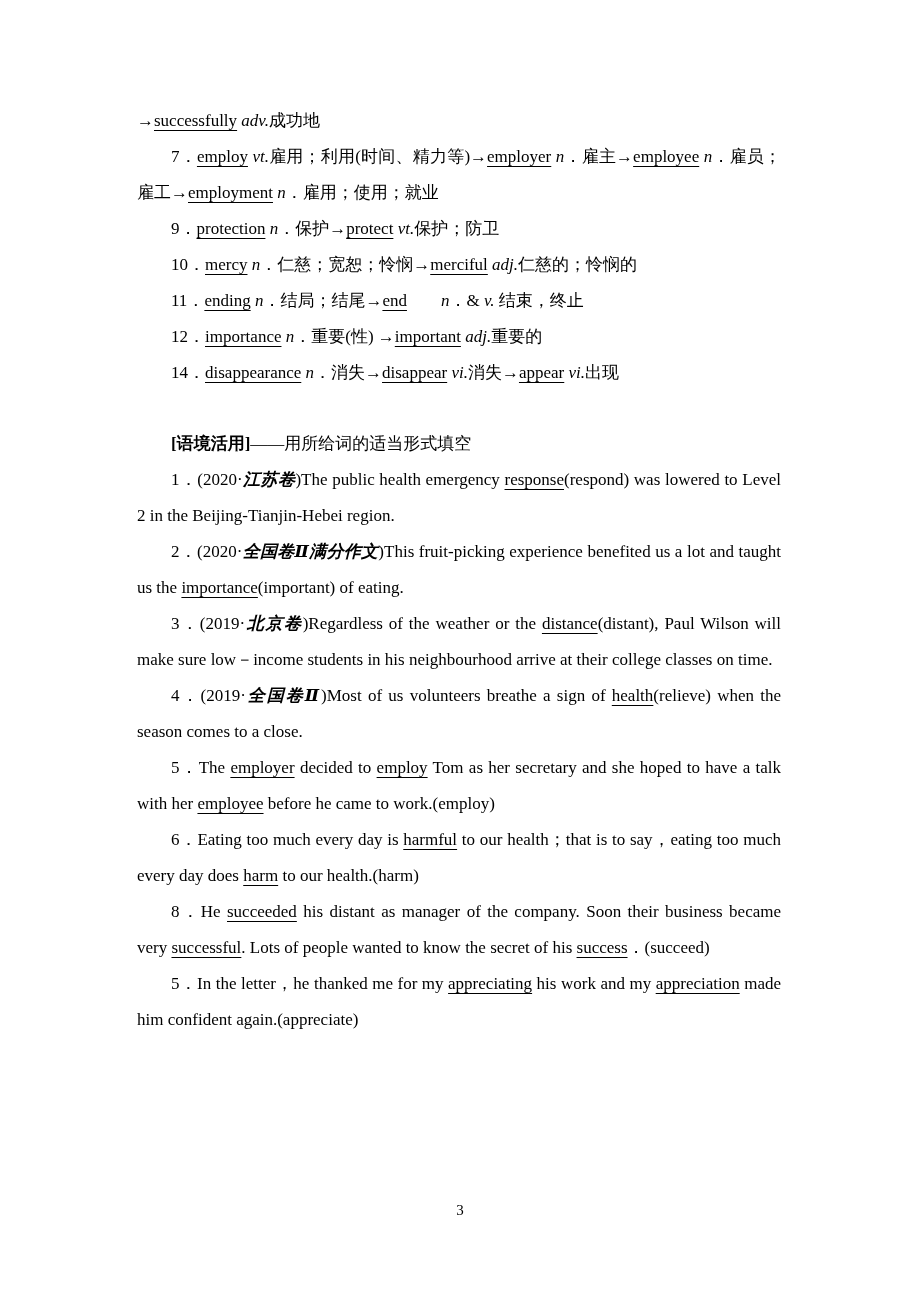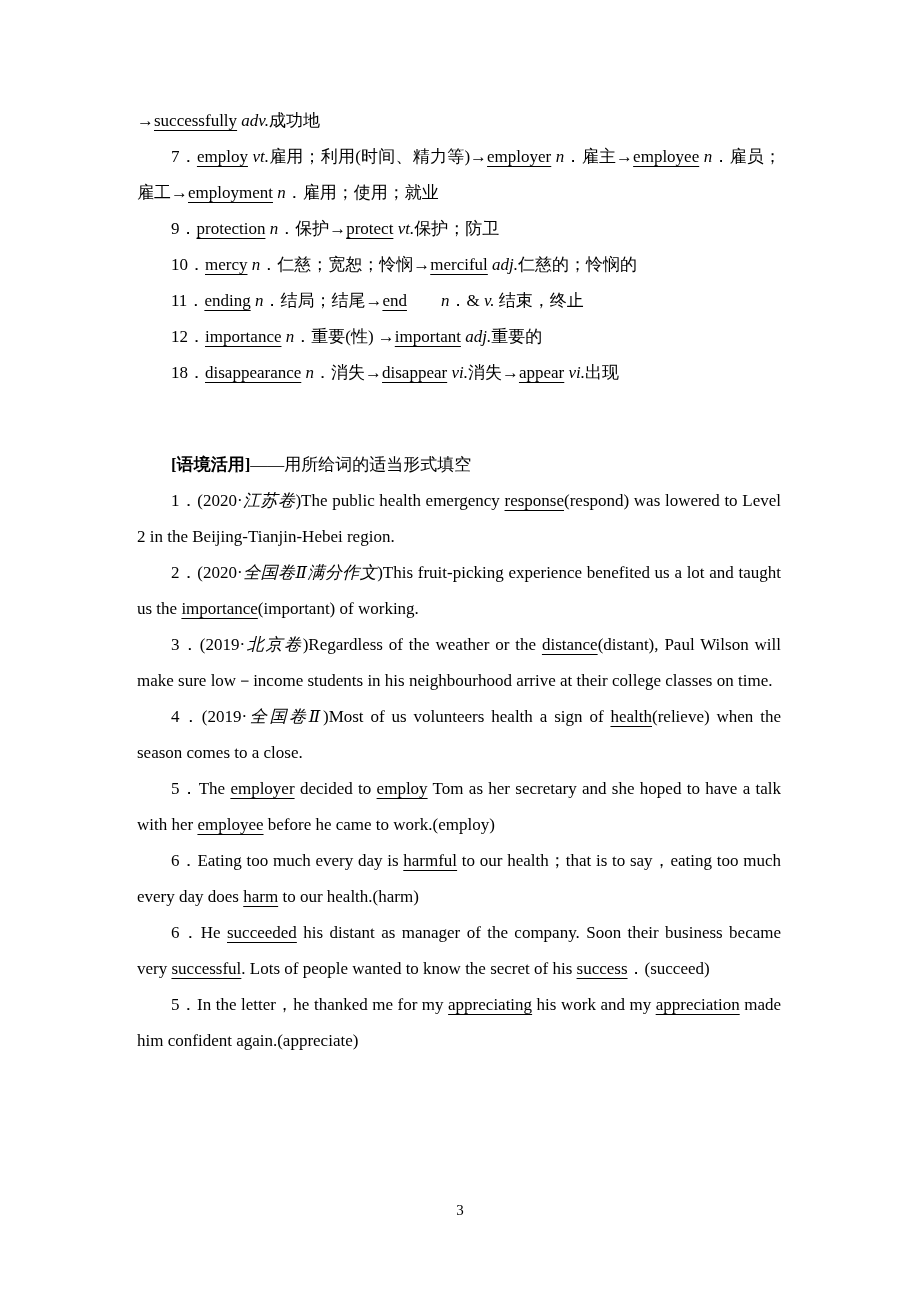--- a/index.html
+++ b/index.html
@@ -31,35 +31,35 @@
     margin: 0;
     text-align: justify;
   }
   .para.item, .para.exercise, .para.heading {
     text-indent: 2em;
   }
   .para.continuation {
     text-indent: 0;
   }
   .para.heading {
-    margin-top: 56px;
+    margin-top: 35px;
   }
   .seg-u {
     text-decoration: underline;
     text-decoration-thickness: 1px;
     text-underline-offset: 4px;
   }
   .seg-i {
     font-style: italic;
   }
   .seg-b {
     font-weight: bold;
   }
   .seg-bi {
-    font-weight: normal;
+    font-weight: bold;
     font-style: italic;
   }
   .footer {
     position: absolute;
     top: 1198px;
     left: 0;
     width: 920px;
     text-align: center;
     font-size: 15px;
     line-height: 24px;
@@ -70,25 +70,25 @@
 
 <div class="page">
   <div class="content">
 
   <p class="para continuation"><span>→</span><span class="seg-u">successfully</span><span> </span><span class="seg-i">adv.</span><span>成功地</span></p>
       <p class="para item"><span>7．</span><span class="seg-u">employ</span><span> </span><span class="seg-i">vt.</span><span>雇用；利用(时间、精力等)→</span><span class="seg-u">employer</span><span> </span><span class="seg-i">n</span><span>．雇主→</span><span class="seg-u">employee</span><span> </span><span class="seg-i">n</span><span>．雇员；雇工→</span><span class="seg-u">employment</span><span> </span><span class="seg-i">n</span><span>．雇用；使用；就业</span></p>
       <p class="para item"><span>9．</span><span class="seg-u">protection</span><span> </span><span class="seg-i">n</span><span>．保护→</span><span class="seg-u">protect</span><span> </span><span class="seg-i">vt.</span><span>保护；防卫</span></p>
       <p class="para item"><span>10．</span><span class="seg-u">mercy</span><span> </span><span class="seg-i">n</span><span>．仁慈；宽恕；怜悯→</span><span class="seg-u">merciful</span><span> </span><span class="seg-i">adj.</span><span>仁慈的；怜悯的</span></p>
       <p class="para item"><span>11．</span><span class="seg-u">ending</span><span> </span><span class="seg-i">n</span><span>．结局；结尾→</span><span class="seg-u">end</span><span>　　</span><span class="seg-i">n</span><span>．&amp; </span><span class="seg-i">v.</span><span> 结束，终止</span></p>
       <p class="para item"><span>12．</span><span class="seg-u">importance</span><span> </span><span class="seg-i">n</span><span>．重要(性) →</span><span class="seg-u">important</span><span> </span><span class="seg-i">adj.</span><span>重要的</span></p>
-      <p class="para item"><span>18．</span><span class="seg-u">disappearance</span><span> </span><span class="seg-i">n</span><span>．消失→</span><span class="seg-u">disappear</span><span> </span><span class="seg-i">vi.</span><span>消失→</span><span class="seg-u">appear</span><span> </span><span class="seg-i">vi.</span><span>出现</span></p>
+      <p class="para item"><span>14．</span><span class="seg-u">disappearance</span><span> </span><span class="seg-i">n</span><span>．消失→</span><span class="seg-u">disappear</span><span> </span><span class="seg-i">vi.</span><span>消失→</span><span class="seg-u">appear</span><span> </span><span class="seg-i">vi.</span><span>出现</span></p>
       <p class="para heading"><span class="seg-b">[语境活用]</span><span>——用所给词的适当形式填空</span></p>
       <p class="para exercise"><span>1．(2020·</span><span class="seg-bi">江苏卷</span><span>)The public health emergency </span><span class="seg-u">response</span><span>(respond) was lowered to Level 2 in the Beijing-Tianjin-Hebei region.</span></p>
-      <p class="para exercise"><span>2．(2020·</span><span class="seg-bi">全国卷Ⅱ满分作文</span><span>)This fruit-picking experience benefited us a lot and taught us the </span><span class="seg-u">importance</span><span>(important) of working.</span></p>
+      <p class="para exercise"><span>2．(2020·</span><span class="seg-bi">全国卷Ⅱ满分作文</span><span>)This fruit-picking experience benefited us a lot and taught us the </span><span class="seg-u">importance</span><span>(important) of eating.</span></p>
       <p class="para exercise"><span>3．(2019·</span><span class="seg-bi">北京卷</span><span>)Regardless of the weather or the </span><span class="seg-u">distance</span><span>(distant), Paul Wilson will make sure low－income students in his neighbourhood arrive at their college classes on time.</span></p>
-      <p class="para exercise"><span>4．(2019·</span><span class="seg-bi">全国卷Ⅱ</span><span>)Most of us volunteers health a sign of </span><span class="seg-u">health</span><span>(relieve) when the season comes to a close.</span></p>
+      <p class="para exercise"><span>4．(2019·</span><span class="seg-bi">全国卷Ⅱ</span><span>)Most of us volunteers breathe a sign of </span><span class="seg-u">health</span><span>(relieve) when the season comes to a close.</span></p>
       <p class="para exercise"><span>5．The </span><span class="seg-u">employer</span><span> decided to </span><span class="seg-u">employ</span><span> Tom as her secretary and she hoped to have a talk with her </span><span class="seg-u">employee</span><span> before he came to work.(employ)</span></p>
       <p class="para exercise"><span>6．Eating too much every day is </span><span class="seg-u">harmful</span><span> to our health；that is to say，eating too much every day does </span><span class="seg-u">harm</span><span> to our health.(harm)</span></p>
-      <p class="para exercise"><span>6．He </span><span class="seg-u">succeeded</span><span> his distant as manager of the company. Soon their business became very </span><span class="seg-u">successful</span><span>. Lots of people wanted to know the secret of his </span><span class="seg-u">success</span><span>．(succeed)</span></p>
+      <p class="para exercise"><span>8．He </span><span class="seg-u">succeeded</span><span> his distant as manager of the company. Soon their business became very </span><span class="seg-u">successful</span><span>. Lots of people wanted to know the secret of his </span><span class="seg-u">success</span><span>．(succeed)</span></p>
       <p class="para exercise"><span>5．In the letter，he thanked me for my </span><span class="seg-u">appreciating</span><span> his work and my </span><span class="seg-u">appreciation</span><span> made him confident again.(appreciate)</span></p>
     </div>
   <div class="footer">3</div>
 </div>
 
 </body></html>

